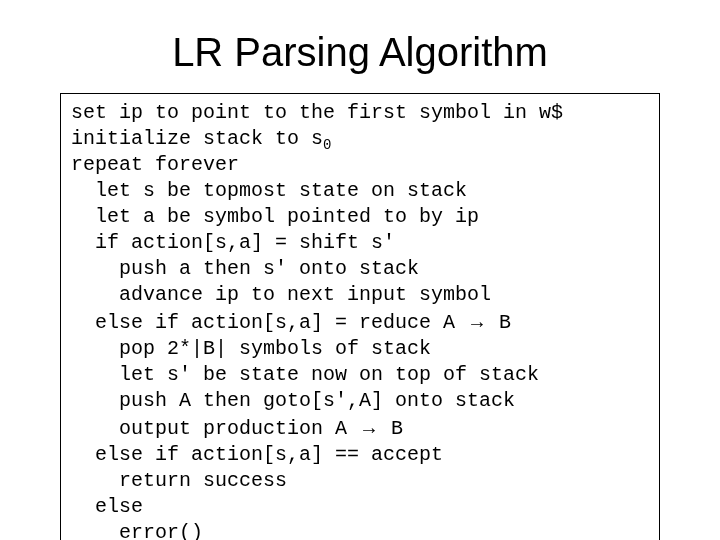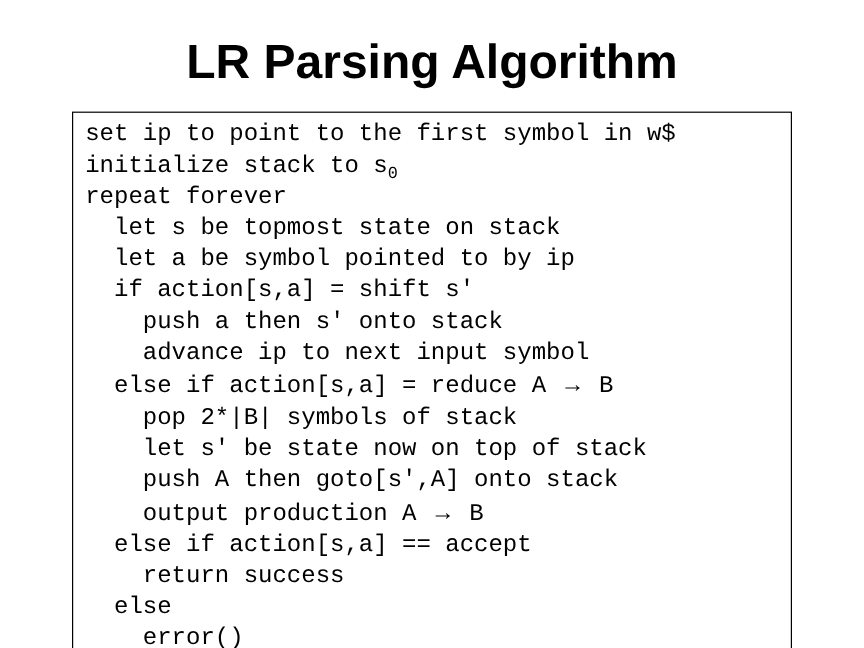--- a/index.html
+++ b/index.html
@@ -12,21 +12,21 @@
     color: #000;
   }
   .slide {
     padding: 20px 60px 30px 60px;
     box-sizing: border-box;
   }
   .title {
     font-size: 40px;
     text-align: center;
     margin: 10px 0 18px 0;
-    font-weight: bold;
+    font-weight: normal;
   }
   .codebox {
     border: 1px solid #000;
     padding: 6px 10px 10px 10px;
     font-family: "Courier New", Courier, monospace;
     font-size: 20px;
     line-height: 1.3;
     white-space: pre;
   }
   .sub {

